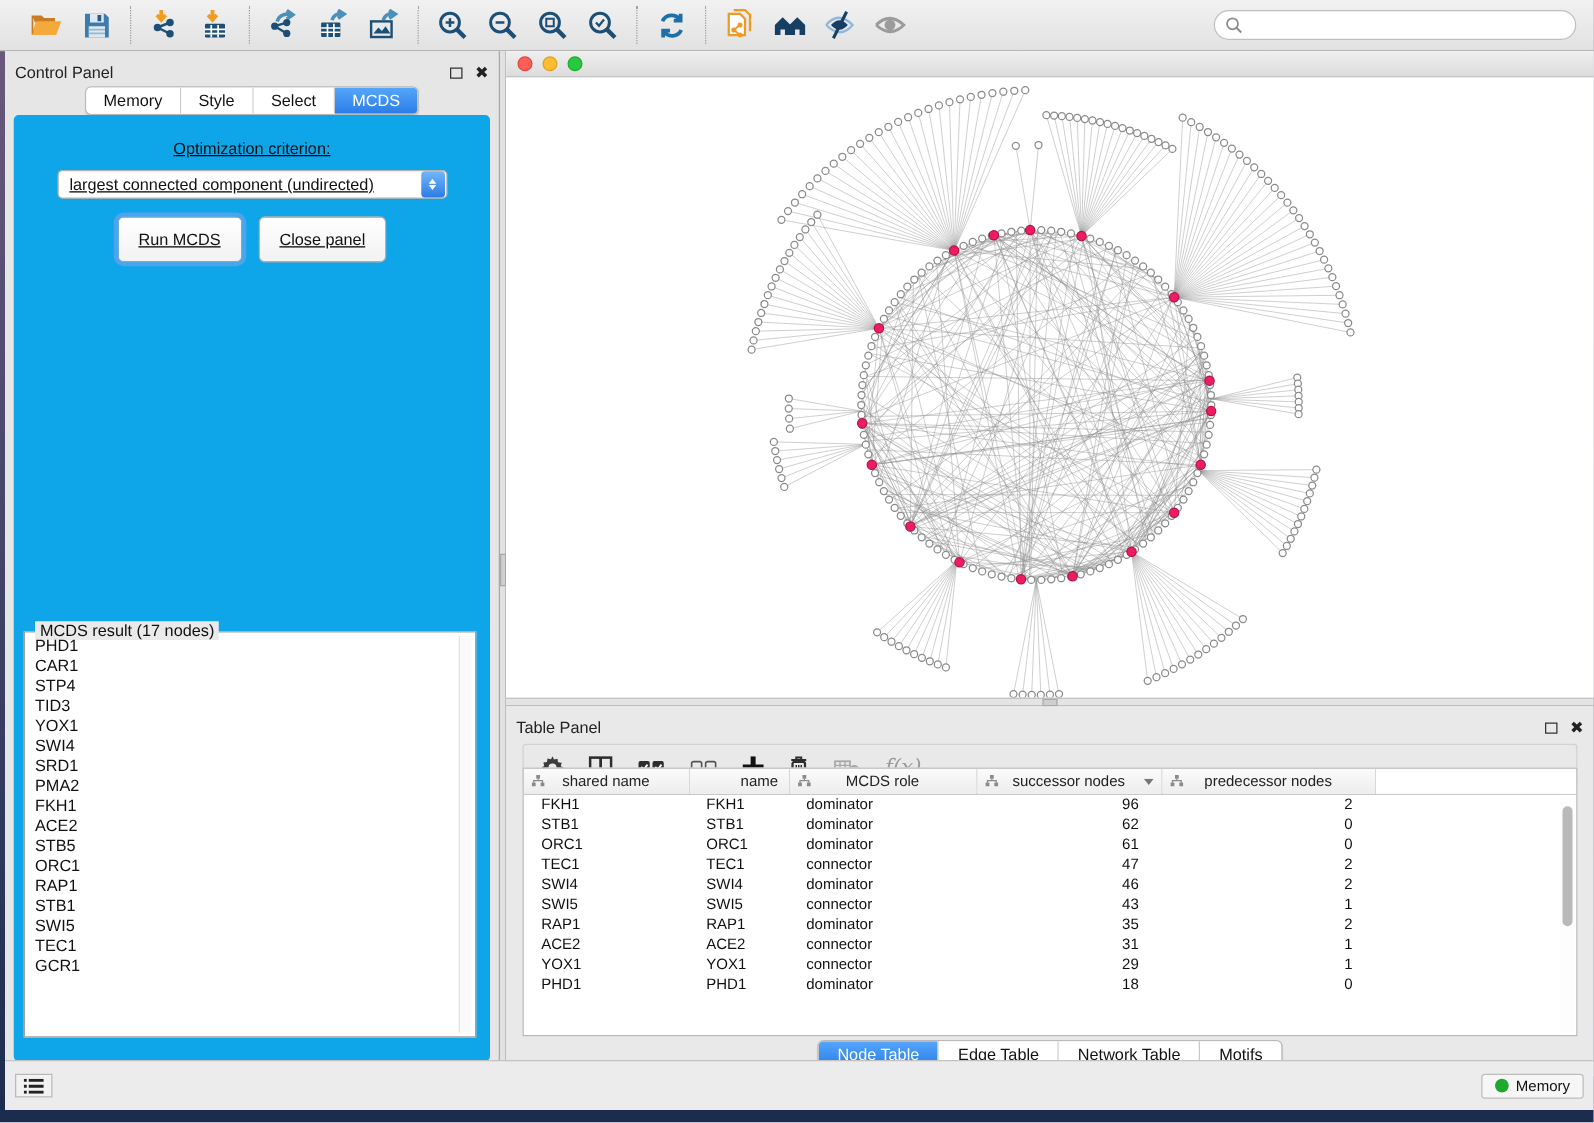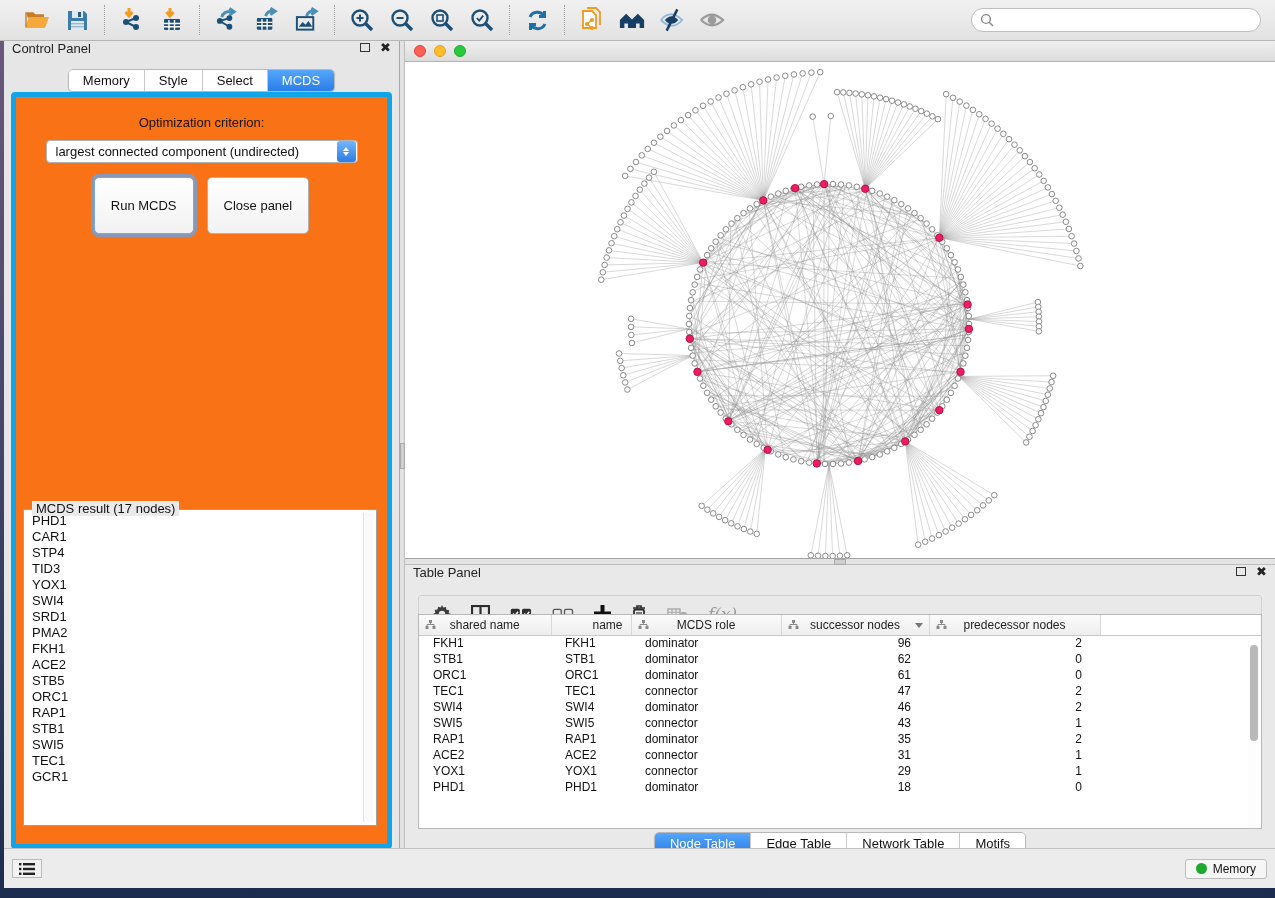--- a/index.html
+++ b/index.html
@@ -22,48 +22,48 @@
   #search-box input { border:none; outline:none; flex:1; font-size:12px; background:transparent; }
 
   
   #main { position:absolute; left:0; top:41px; right:0; bottom:27px; display:flex; }
   #control-panel { width:396px; background:#e6e6e6; border-right:1px solid #a8a8a8; position:relative; }
   #vsplit { width:5px; background:#e2e2e2; border-right:1px solid #bdbdbd; position:relative; }
   #vsplit .handle { position:absolute; top:402px; left:0; width:5px; height:26px; background:#cfcfcf; border:1px solid #aaa; }
   #right-col { flex:1; display:flex; flex-direction:column; position:relative; }
 
   
-  .panel-title-row { height:24px; display:flex; align-items:flex-start; padding:0 8px; font-size:13px; color:#222; }
+  .panel-title-row { height:24px; display:flex; align-items:flex-end; padding:0 8px; font-size:13px; color:#222; }
   .panel-title-row .win-btns { margin-left:auto; display:flex; gap:10px; align-items:center; }
   .float-glyph { width:10px; height:9px; border:1.5px solid #333; display:inline-block; }
   .close-glyph { font-size:13px; font-weight:bold; color:#222; line-height:1; font-family:"DejaVu Sans",sans-serif; }
 
   #cp-tabs { display:flex; justify-content:center; margin-top:4px; }
   .seg-group { display:flex; border:1px solid #b9b9b9; border-radius:5px; overflow:hidden; background:#fff;
                box-shadow:0 1px 1px rgba(0,0,0,.12); }
   .seg { padding:3px 14px; font-size:13px; color:#111; background:#fff; border-right:1px solid #c9c9c9; cursor:pointer; }
   .seg:last-child { border-right:none; }
   .seg.active { background:linear-gradient(180deg,#55a6fb,#2a7de8); color:#fff; }
 
   #cp-content { position:absolute; left:7px; right:7px; top:51px; bottom:12px;
-                background:#f97316; border:5px solid #0ea5e9; border-radius:4px; }
+                background:#0ea5e9; border:1px solid #0ea5e9; border-radius:4px;text-decoration:underline; }
   #opt-label { text-align:center; margin-top:18px; font-size:13px; color:#111; }
   #criterion { margin:10px auto 0; width:312px; height:23px; background:#fff; border:1px solid #b3b3b3;
                border-radius:4px; display:flex; align-items:center; cursor:pointer; }
   #criterion .val { flex:1; font-size:13px; padding-left:9px; color:#111; white-space:nowrap; }
   #criterion .stepper { width:19px; height:21px; margin-right:1px; border-radius:3px;
                background:linear-gradient(180deg,#73b6fa,#2c7ce4); display:flex; flex-direction:column;
                align-items:center; justify-content:center; gap:1px; }
   .chev { width:0; height:0; border-left:3.5px solid transparent; border-right:3.5px solid transparent; }
   .chev.up { border-bottom:4px solid #fff; }
   .chev.dn { border-top:4px solid #fff; }
 
   #cp-buttons { display:flex; justify-content:center; gap:13px; margin-top:14px; }
   .mac-btn { background:linear-gradient(180deg,#ffffff,#f2f2f2); border:1px solid #b1b1b1; border-radius:5px;
-             font-size:13px; padding:20px 16px; color:#111; cursor:pointer; }
+             font-size:13px; padding:10px 16px; color:#111; cursor:pointer; }
   .mac-btn.focused { box-shadow:0 0 0 3px rgba(98,164,239,.75); border-color:#7aa8e0; }
 
   #mcds-fieldset { position:absolute; left:7px; right:10px; top:412px; bottom:18px;
                    border:1px solid #9f9f9f; background:#fff; }
   #mcds-legend { position:absolute; top:-9px; left:8px; background:#eaeaea; padding:0 4px; font-size:13px; color:#111; }
   #mcds-list { position:absolute; inset:3px 14px 3px 3px; overflow:hidden; font-size:13px; color:#111; }
   #mcds-list .li { height:16px; line-height:16px; padding-left:5px; }
   #mcds-scroll { position:absolute; top:3px; bottom:3px; right:3px; width:10px; background:#fafafa; border-left:1px solid #e3e3e3; }
 
   

